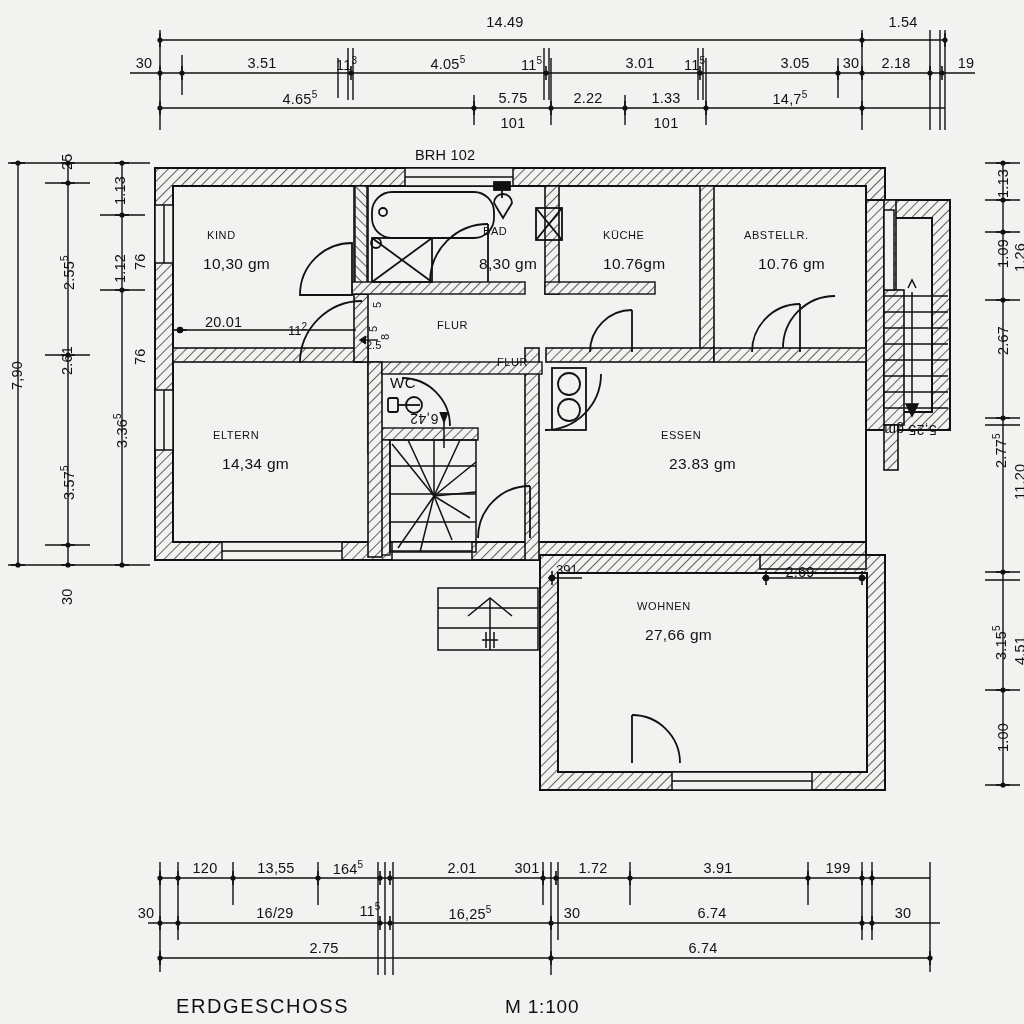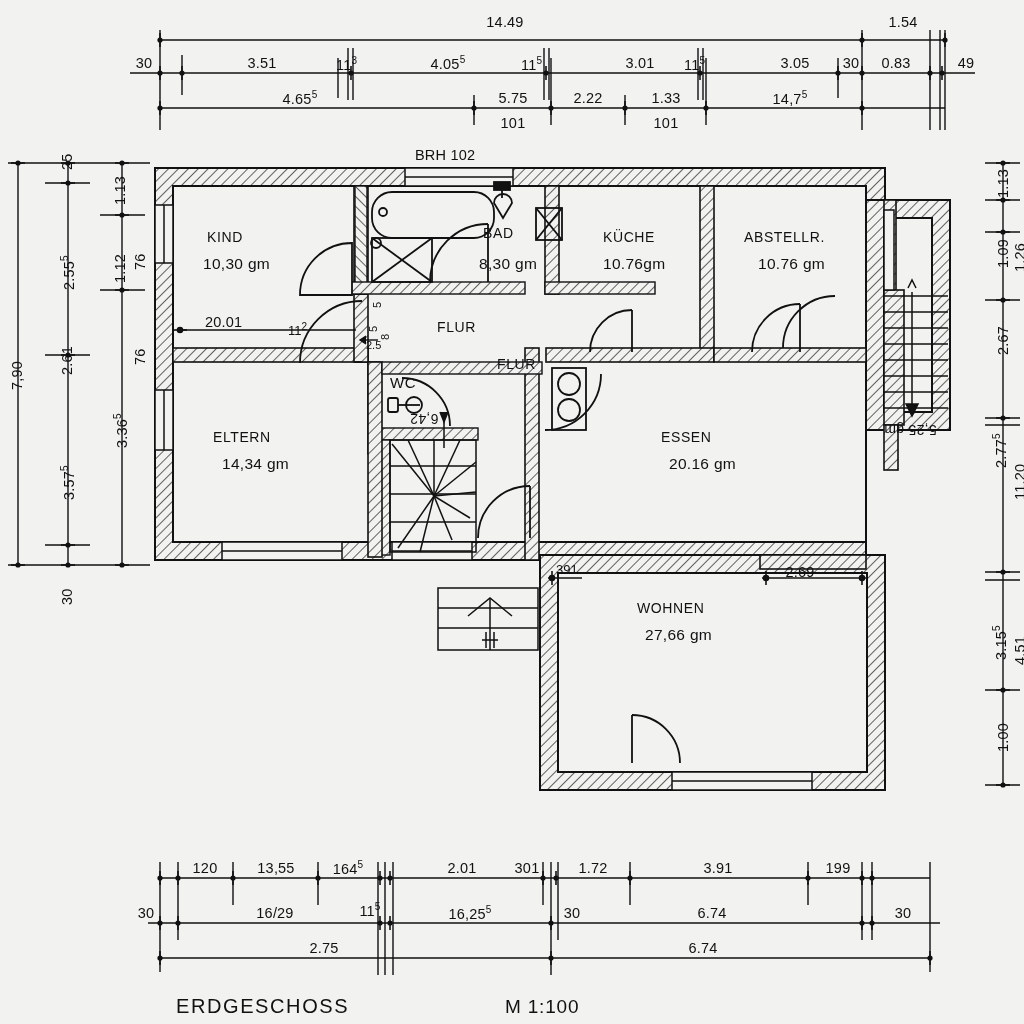--- a/index.html
+++ b/index.html
@@ -14,21 +14,21 @@
   }
   #sheet{position:absolute;inset:0;border-radius:11px;}
   svg{position:absolute;top:0;left:0;width:1024px;height:1024px;}
   .lbl{
     position:absolute;
     font-family:"Liberation Sans", sans-serif;
     color:#111;
     white-space:nowrap;
     line-height:1;
   }
-  .room-name{font-size:14px;letter-spacing:.6px;}
+  .room-name{font-size:11px;letter-spacing:.6px;}
   .room-area{font-size:15.5px;letter-spacing:.3px;}
   .dim{font-size:14.5px;letter-spacing:.2px;}
   .dim-sm{font-size:13px;}
   .sup{font-size:10px;vertical-align:super;}
   .title{font-size:20px;letter-spacing:1.6px;}
   .scale{font-size:19px;letter-spacing:.8px;}
   .rot90{transform:rotate(-90deg);transform-origin:left top;}
   .rot180{transform:rotate(180deg);transform-origin:center center;}
   .tiny{font-size:11px;}
   .ctr{transform:translate(-50%,-50%);}
@@ -372,22 +372,22 @@
 
 <div class="lbl dim ctr" style="left:144px;top:63px">30</div>
 <div class="lbl dim ctr" style="left:262px;top:63px">3.51</div>
 <div class="lbl dim" style="left:336px;top:56px"><span>11</span><span class="sup">3</span></div>
 <div class="lbl dim ctr" style="left:448px;top:63px"><span>4.05</span><span class="sup">5</span></div>
 <div class="lbl dim" style="left:521px;top:56px"><span>11</span><span class="sup">5</span></div>
 <div class="lbl dim ctr" style="left:640px;top:63px">3.01</div>
 <div class="lbl dim" style="left:684px;top:56px"><span>11</span><span class="sup">5</span></div>
 <div class="lbl dim ctr" style="left:795px;top:63px">3.05</div>
 <div class="lbl dim ctr" style="left:851px;top:63px">30</div>
-<div class="lbl dim ctr" style="left:896px;top:63px">0.83</div>
-<div class="lbl dim ctr" style="left:966px;top:63px">49</div>
+<div class="lbl dim ctr" style="left:896px;top:63px">2.18</div>
+<div class="lbl dim ctr" style="left:966px;top:63px">19</div>
 
 <div class="lbl dim ctr" style="left:300px;top:98px"><span>4.65</span><span class="sup">5</span></div>
 <div class="lbl dim ctr" style="left:513px;top:98px">5.75</div>
 <div class="lbl dim ctr" style="left:588px;top:98px">2.22</div>
 <div class="lbl dim ctr" style="left:666px;top:98px">1.33</div>
 <div class="lbl dim ctr" style="left:790px;top:98px"><span>14,7</span><span class="sup">5</span></div>
 <div class="lbl dim ctr" style="left:513px;top:123px">101</div>
 <div class="lbl dim ctr" style="left:666px;top:123px">101</div>
 
 <div class="lbl dim rot90" style="left:10px;top:390px"><span>7,90</span></div>
@@ -451,21 +451,21 @@
 <div class="lbl room-name" style="left:437px;top:320px">FLUR</div>
 <div class="lbl room-name" style="left:497px;top:357px">FLUR</div>
 
 <div class="lbl room-name" style="left:390px;top:375px;font-size:15px">WC</div>
 <div class="lbl room-area rot180" style="left:410px;top:412px;font-size:14px">6,42</div>
 
 <div class="lbl room-name" style="left:213px;top:430px">ELTERN</div>
 <div class="lbl room-area" style="left:222px;top:456px">14,34 gm</div>
 
 <div class="lbl room-name" style="left:661px;top:430px">ESSEN</div>
-<div class="lbl room-area" style="left:669px;top:456px">20.16 gm</div>
+<div class="lbl room-area" style="left:669px;top:456px">23.83 gm</div>
 
 <div class="lbl room-name" style="left:637px;top:601px">WOHNEN</div>
 <div class="lbl room-area" style="left:645px;top:627px">27,66 gm</div>
 
 <div class="lbl room-area rot180" style="left:884px;top:423px;font-size:14px">5,25 gm</div>
 
 <div class="lbl dim" style="left:205px;top:315px">20.01</div>
 <div class="lbl dim-sm" style="left:288px;top:322px"><span>11</span><span class="sup">2</span></div>
 
 <div class="lbl tiny rot90" style="left:372px;top:308px">5</div>

